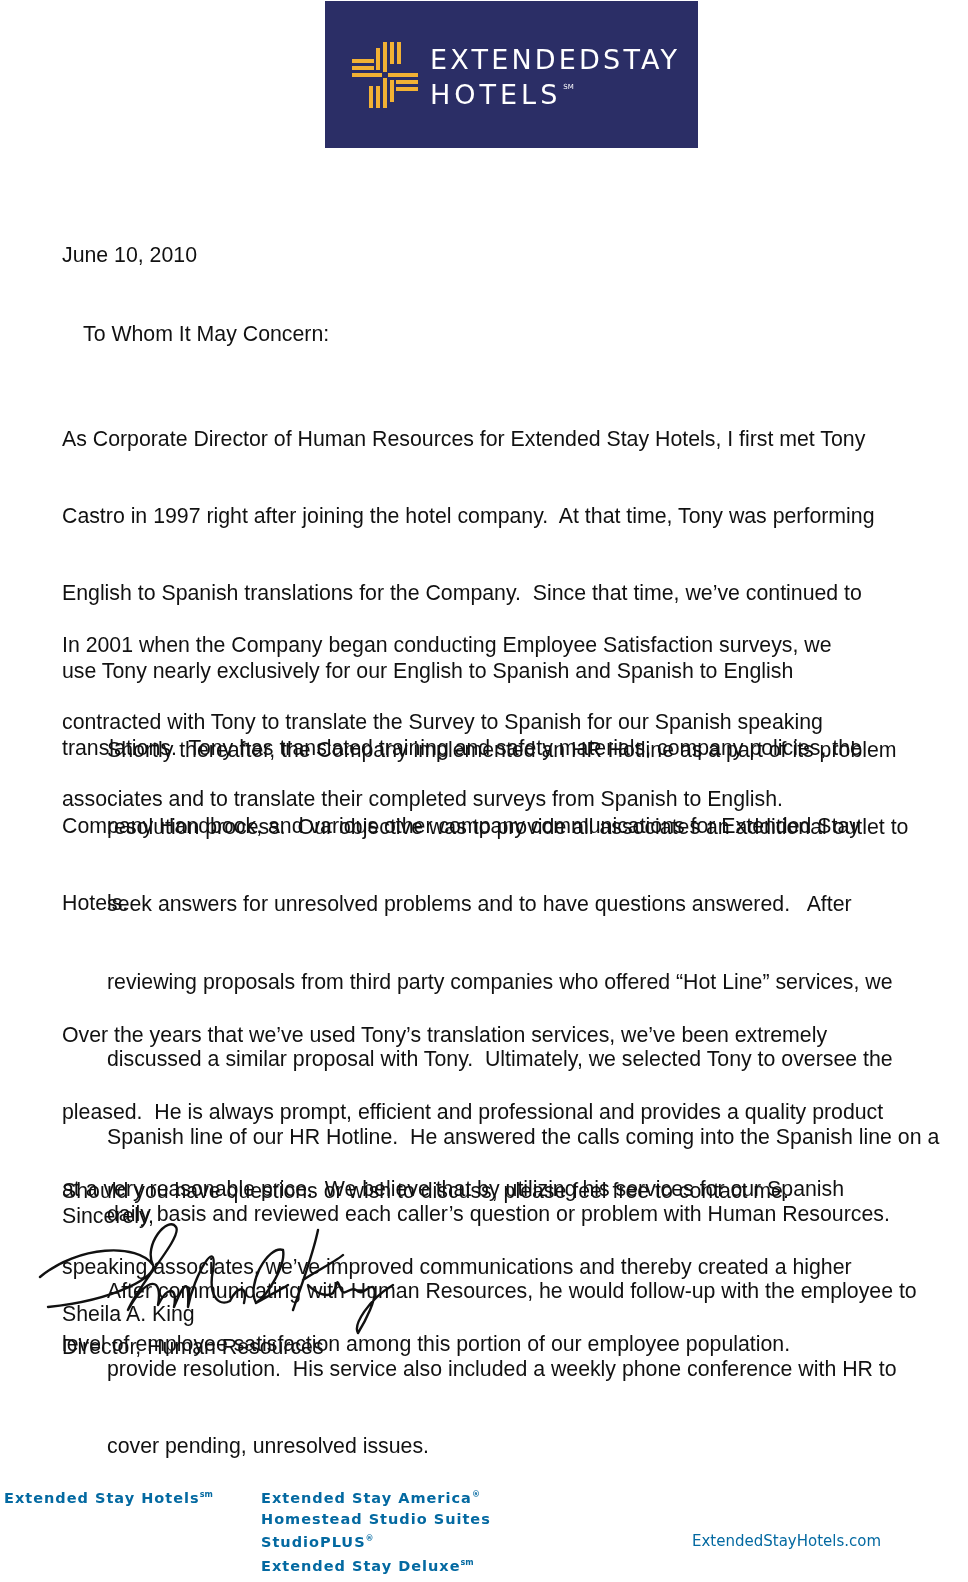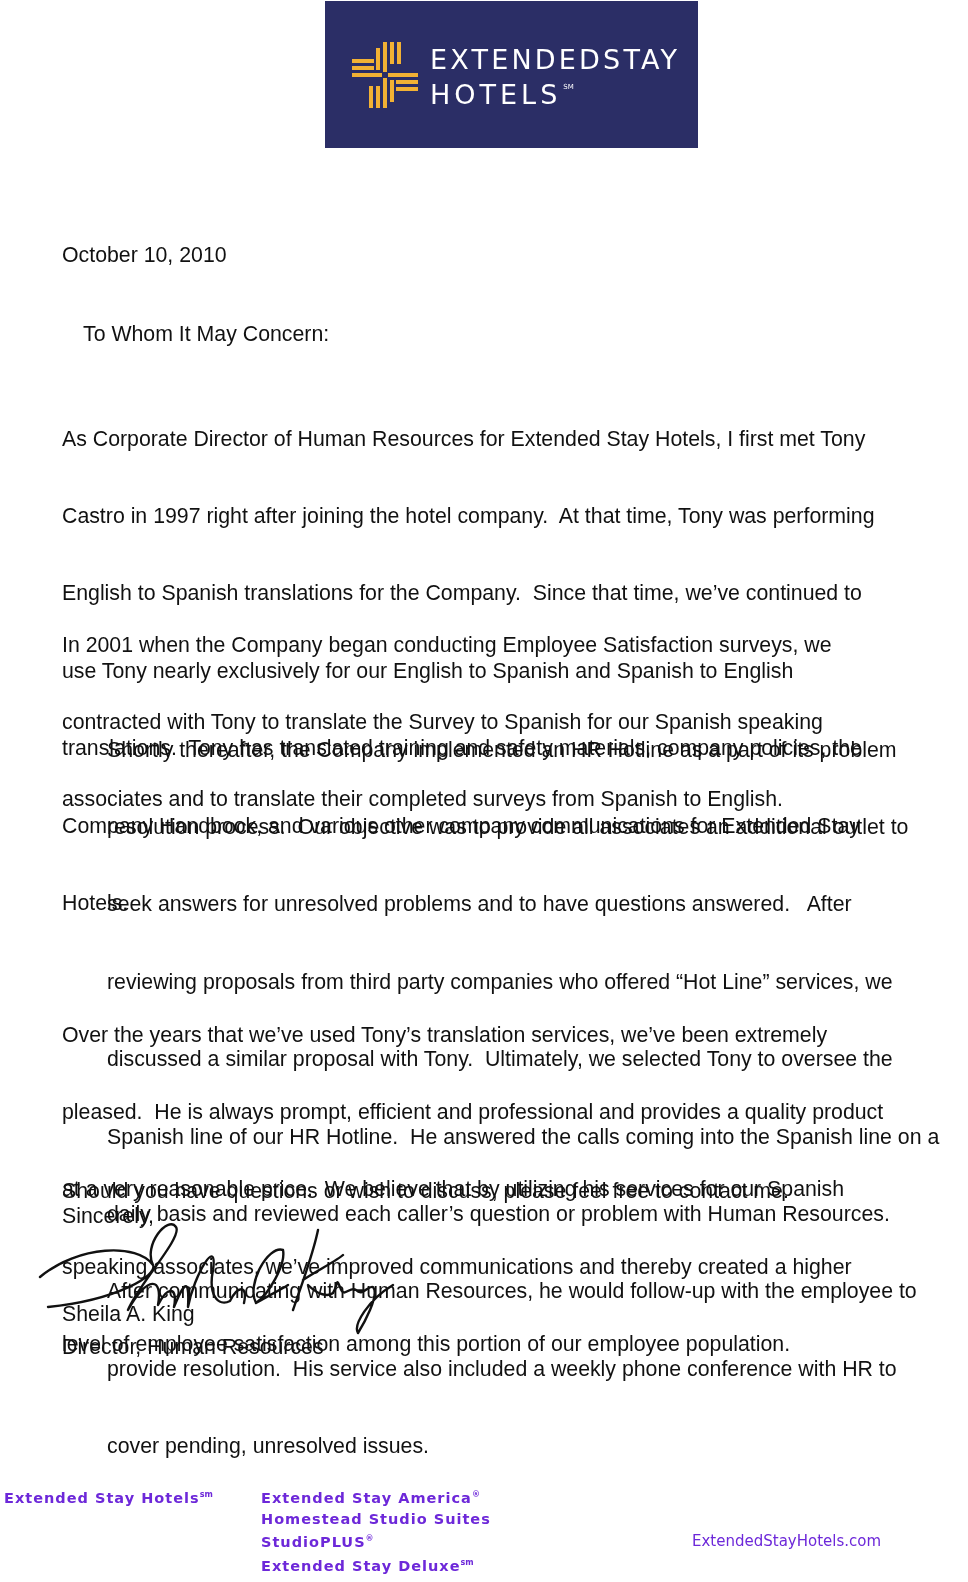--- a/index.html
+++ b/index.html
@@ -22,21 +22,21 @@
   .p2 { top: 581px; }
   .p3 { top: 686px; margin-left: 45px; }
   .p4 { top: 971px; }
   .p5 { top: 1127px; }
   .closing { top: 1204px; }
   .signer-name { top: 1302px; }
   .signer-title { top: 1335px; }
   .sig { position: absolute; left: 18px; top: 1215px; width: 380px; height: 125px; }
 
   .footer { position: absolute; font-family: "DejaVu Sans", sans-serif; font-weight: bold;
-            font-size: 14.5px; letter-spacing: 1px; line-height: 20.8px; color: #6d28d9; }
+            font-size: 14.5px; letter-spacing: 1px; line-height: 20.8px; color: #0369a1; }
   .f-left { left: 4px; top: 1485px; }
   .f-mid { left: 261px; top: 1485px; }
   .f-right { left: 692px; top: 1531px; font-weight: normal; font-size: 15px; letter-spacing: 0; }
   sup.tm { font-size: 8px; letter-spacing: 0; }
 </style>
 </head>
 <body>
 
 <div class="logo-box"></div>
 <svg class="logo-mark" viewBox="0 0 70 70">
@@ -57,21 +57,21 @@
 
     <rect x="33" y="38" width="4" height="30"></rect>
     <rect x="26" y="46" width="4" height="22"></rect>
     <rect x="19" y="46" width="4" height="22"></rect>
     <rect x="40" y="40" width="4" height="22"></rect>
   </g>
 </svg>
 <div class="logo-text logo-line1">EXTENDEDSTAY</div>
 <div class="logo-text logo-line2"><span>HOTELS</span><span class="logo-sm">SM</span></div>
 
-<div class="text date">October 10, 2010</div>
+<div class="text date">June 10, 2010</div>
 <div class="text salutation">To Whom It May Concern:</div>
 
 <div class="text p1">
   <span class="para">As Corporate Director of Human Resources for Extended Stay Hotels, I first met Tony</span>
   <span class="para">Castro in 1997 right after joining the hotel company.  At that time, Tony was performing</span>
   <span class="para">English to Spanish translations for the Company.  Since that time, we’ve continued to</span>
   <span class="para">use Tony nearly exclusively for our English to Spanish and Spanish to English</span>
   <span class="para">translations.  Tony has translated training and safety materials, company policies, the</span>
   <span class="para">Company Handbook, and various other company communications for Extended Stay</span>
   <span class="para">Hotels.</span>

